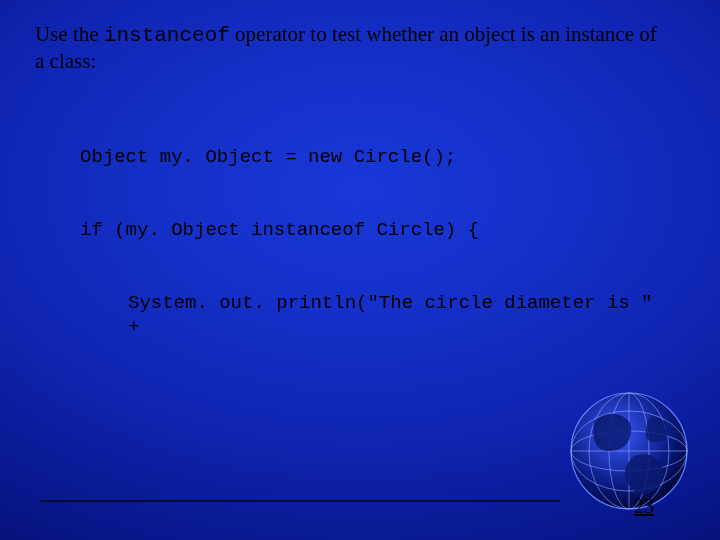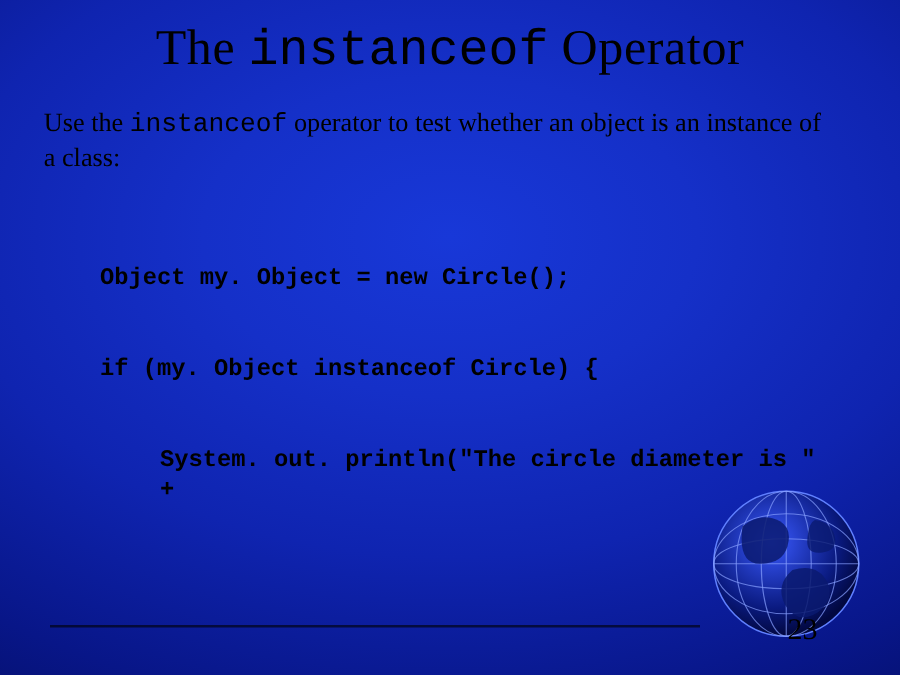--- a/index.html
+++ b/index.html
@@ -41,21 +41,21 @@
     color: #000;
   }
   .code-block {
     padding: 22px 50px 0 80px;
     font-family: "Courier New", Courier, monospace;
     font-size: 19px;
     line-height: 1.28;
     color: #000;
     white-space: pre-wrap;
   }
-  .code-line { display: block; font-weight: bold; }
+  .code-line { display: block; }
   .indent1 { padding-left: 24px; text-indent: -24px; }
   .indent2 { padding-left: 48px; text-indent: 0; }
   .footer {
     position: absolute;
     left: 0;
     right: 0;
     bottom: 24px;
   }
   .footer-line {
     position: absolute;
@@ -63,39 +63,37 @@
     right: 160px;
     bottom: 14px;
     height: 2px;
     background: rgba(0,0,0,0.6);
   }
   .page-num {
     position: absolute;
     right: 66px;
     bottom: -2px;
     font-family: "Times New Roman", serif;
-    font-size: 24px;
+    font-size: 20px;
     color: #000;
+    text-decoration: underline;
   }
   .globe {
     position: absolute;
     right: 26px;
     bottom: 24px;
     width: 130px;
     height: 130px;
   }
 </style>
 </head>
 <body>
 
 <div class="slide">
 
-  <div class="title">
-    <span>The </span><span class="mono-inline">instanceof</span><span> Operator</span>
-  </div>
 
   <div class="body">
     <span>Use the </span><span class="mono-inline">instanceof</span><span> operator to test whether an object is an instance of a class:</span>
   </div>
 
   <div class="code-block">
     <span class="code-line">Object my. Object = new Circle();</span>
     <span class="code-line">if (my. Object instanceof Circle) {</span>
     <span class="code-line indent2">System. out. println("The circle diameter is " +</span>
     

